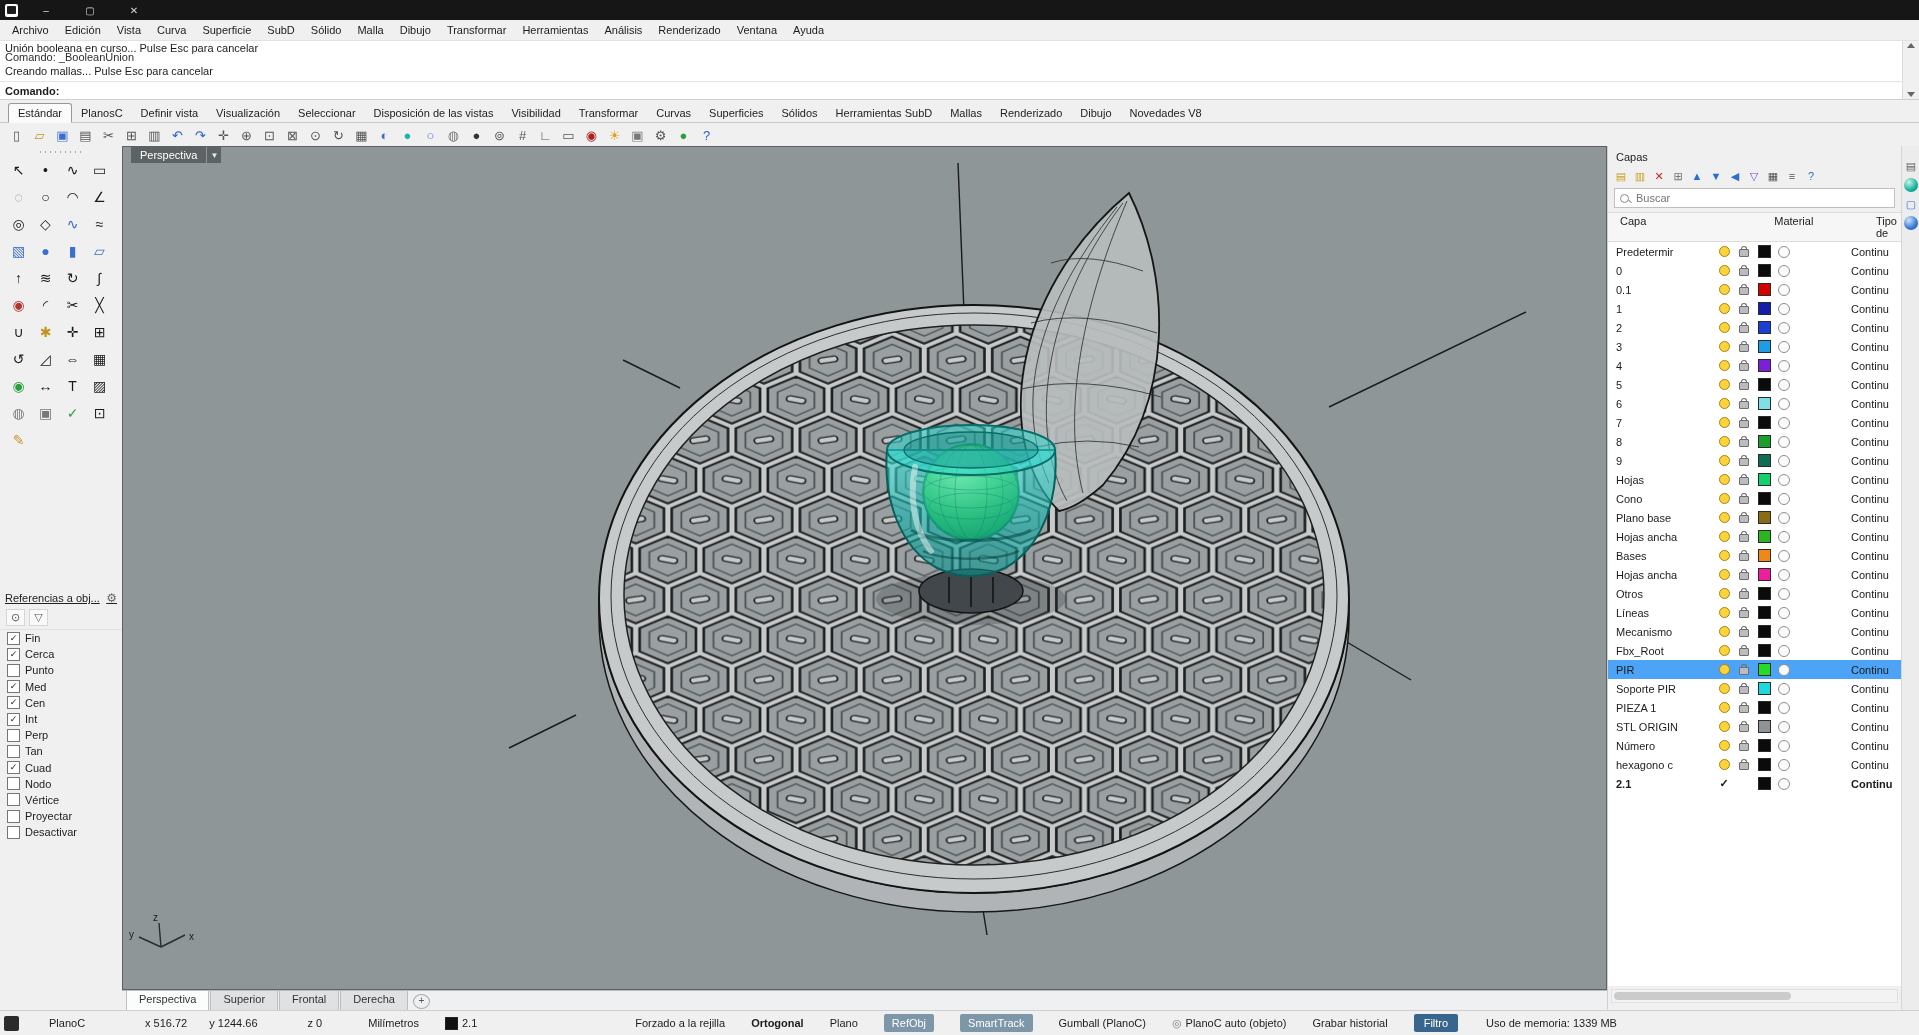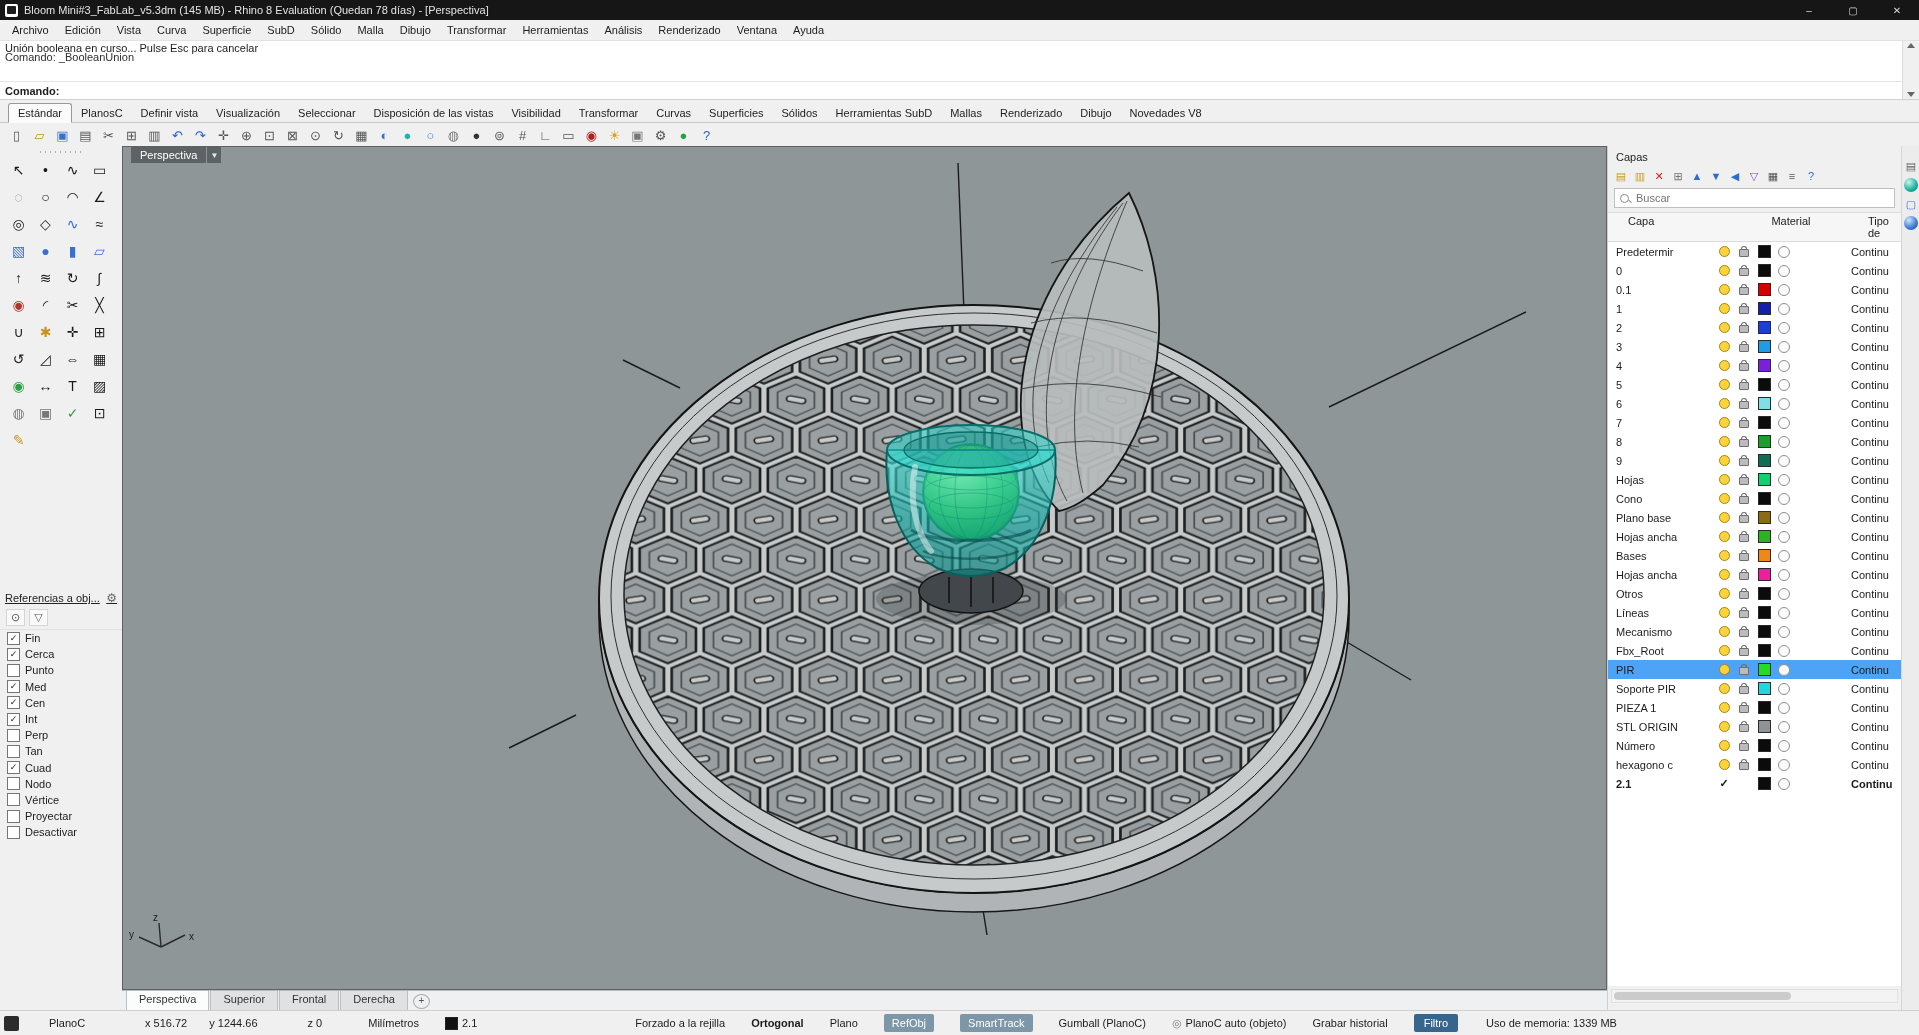--- a/index.html
+++ b/index.html
@@ -62,21 +62,21 @@
   .vtab.active{background:#fbfcfc;}
   .vtab-add{width:15px;margin:3px 0 0 4px;height:13px;line-height:12px;text-align:center;color:#555;border:1px solid #aaa;border-radius:50%;font-size:10px;}
   
   .lp-title{padding:5px 8px 3px;}
   .lp-toolbar{display:flex;align-items:center;gap:1px;padding:2px 4px 3px;}
   .lp-tbtn{width:18px;height:16px;text-align:center;line-height:16px;font-size:11px;flex:none;}
   .lp-search{display:flex;align-items:center;margin:1px 6px 4px;height:18px;background:#fff;border:1px solid #bfbfbf;padding:0 5px;}
   .sglyph{width:7px;height:7px;border:1.4px solid #8a8a8a;border-radius:50%;position:relative;margin-right:5px;flex:none;}
   .sglyph::after{content:"";position:absolute;width:4px;height:1.4px;background:#8a8a8a;transform:rotate(45deg);right:-3.5px;bottom:-1px;}
   .lp-search input{border:none;outline:none;background:transparent;flex:1;font-family:"Liberation Sans",sans-serif;font-size:11px;color:#333;}
-  .lp-cols{display:flex;background:#f6f6f6;border-top:1px solid #dcdcdc;border-bottom:1px solid #dcdcdc;padding:2px 12px;}
+  .lp-cols{display:flex;background:#f6f6f6;border-top:1px solid #dcdcdc;border-bottom:1px solid #dcdcdc;padding:2px 4px;}
   .lp-col0{width:161px;padding-left:8px;}
   .lp-col1{width:77px;}
   .lp-col2{flex:1;margin-left:28px;}
   .layers-list{flex:1;background:#fff;overflow:hidden;}
   .lrow{display:flex;align-items:center;height:19px;padding-left:8px;background:#fff;}
   .lrow.sel{background:#4da3f5;}
   .lname{width:98px;white-space:nowrap;overflow:hidden;flex:none;}
   .licon{width:20px;display:flex;justify-content:center;align-items:center;flex:none;}
   .bulb{width:9px;height:9px;border-radius:50%;background:#ffd43a;border:1px solid #a8821a;}
   .lock{width:8px;height:6px;background:#bcbcbe;border:1px solid #6d6d70;border-radius:1px;position:relative;margin-top:3px;}
@@ -112,21 +112,20 @@
   .sbticon{color:#777;}
   .sb-memory{margin-left:28px;}
 </style>
 </head>
 <body>
 
 <div id="app">
 
   <div class="titlebar">
     <div class="appicon"></div>
-    <div class="titletext">Bloom Mini#3_FabLab_v5.3dm (145 MB) - Rhino 8 Evaluation (Quedan 78 días) - [Perspectiva]</div>
     <div class="wbtn">–</div>
     <div class="wbtn">▢</div>
     <div class="wbtn">✕</div>
   </div>
 
   <div class="menubar">
       <div class="menu-item">Archivo</div>
       <div class="menu-item">Edición</div>
       <div class="menu-item">Vista</div>
       <div class="menu-item">Curva</div>
@@ -140,20 +139,21 @@
       <div class="menu-item">Análisis</div>
       <div class="menu-item">Renderizado</div>
       <div class="menu-item">Ventana</div>
       <div class="menu-item">Ayuda</div>
     </div>
 
   <div class="cmdarea">
     <div class="cmd-lines">
         <div class="cmd-line">Unión booleana en curso... Pulse Esc para cancelar</div>
         <div class="cmd-line clipped">Comando: _BooleanUnion</div>
+        <div class="cmd-line">Creando mallas... Pulse Esc para cancelar</div>
       </div>
     <div class="cmd-prompt">Comando:</div>
     <div class="cmd-scroll">
       <div class="arrow-up"></div>
       <div class="arrow-down"></div>
     </div>
   </div>
 
   <div class="ribbontabs">
       <div class="rtab active">Estándar</div>

